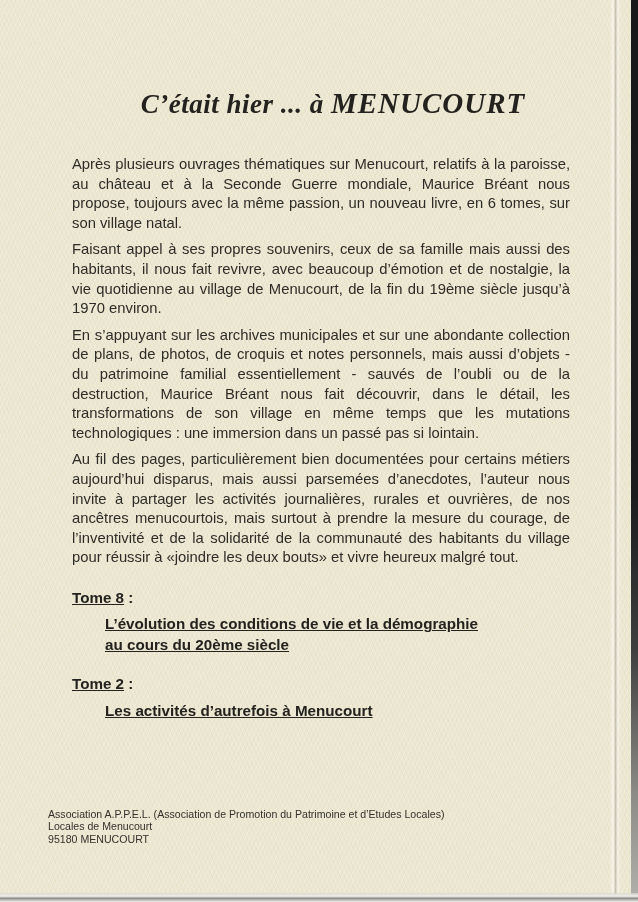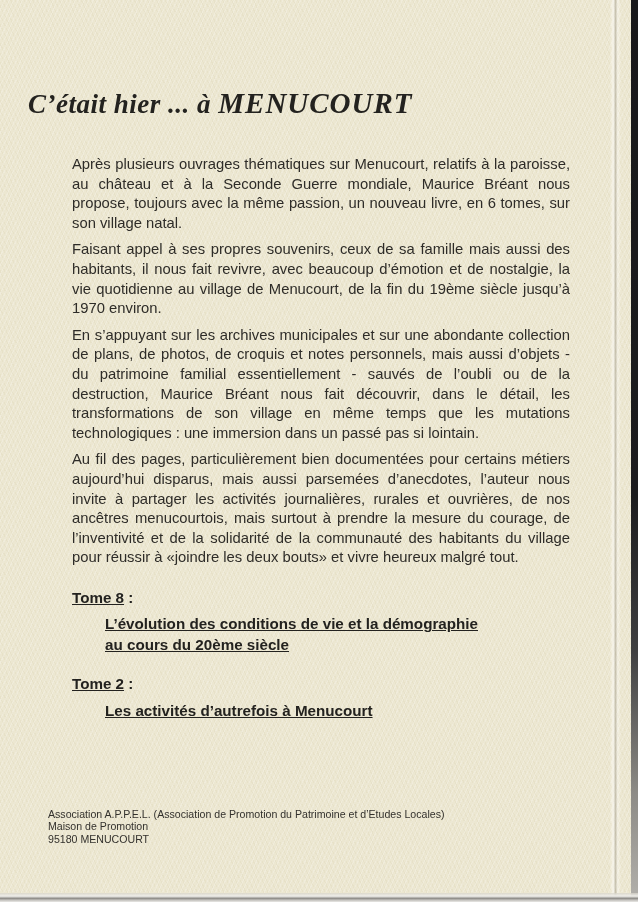--- a/index.html
+++ b/index.html
@@ -24,21 +24,21 @@
     position:absolute;top:0;right:17px;width:11px;height:100%;
     background:linear-gradient(90deg, rgba(255,255,255,0) 0%, rgba(255,255,255,0.55) 30%, rgba(158,152,136,0.45) 50%, rgba(255,255,255,0.4) 70%, rgba(255,255,255,0) 100%);
   }
   .edge-bottom{
     position:absolute;left:0;bottom:0;width:100%;height:9px;
     background:linear-gradient(180deg, rgba(213,210,200,0.7) 0%, #efeeea 35%, #8f8d89 60%, #c6c4c0 80%, #e9e8e5 100%);
   }
   
   .title{
     padding-top:84px;
-    text-align:left;
+    text-align:center;
     font-family:"Liberation Serif", serif;
     font-style:italic;
     color:#23221f;
     white-space:nowrap;
     padding-left:28px;
   }
   .title .lead{font-size:27px;letter-spacing:0.5px;}
   .title .emphasis{font-size:29px;font-weight:bold;letter-spacing:1px;}
   
   .content{
@@ -110,21 +110,21 @@
         </div>
         <div class="tome-lines">
           <div>Les activités d’autrefois à Menucourt</div>
         </div>
       </div>
     </div>
   </div>
 
   <div class="footer">
     <div>Association A.P.P.E.L. (Association de Promotion du Patrimoine et d’Etudes Locales)</div>
-    <div>Maison de Promotion</div>
+    <div>Locales de Menucourt</div>
     <div>95180 MENUCOURT</div>
   </div>
 
   <div class="crease-right"></div>
   <div class="edge-right"></div>
   <div class="edge-bottom"></div>
 
 </div>
 
 </body></html>

